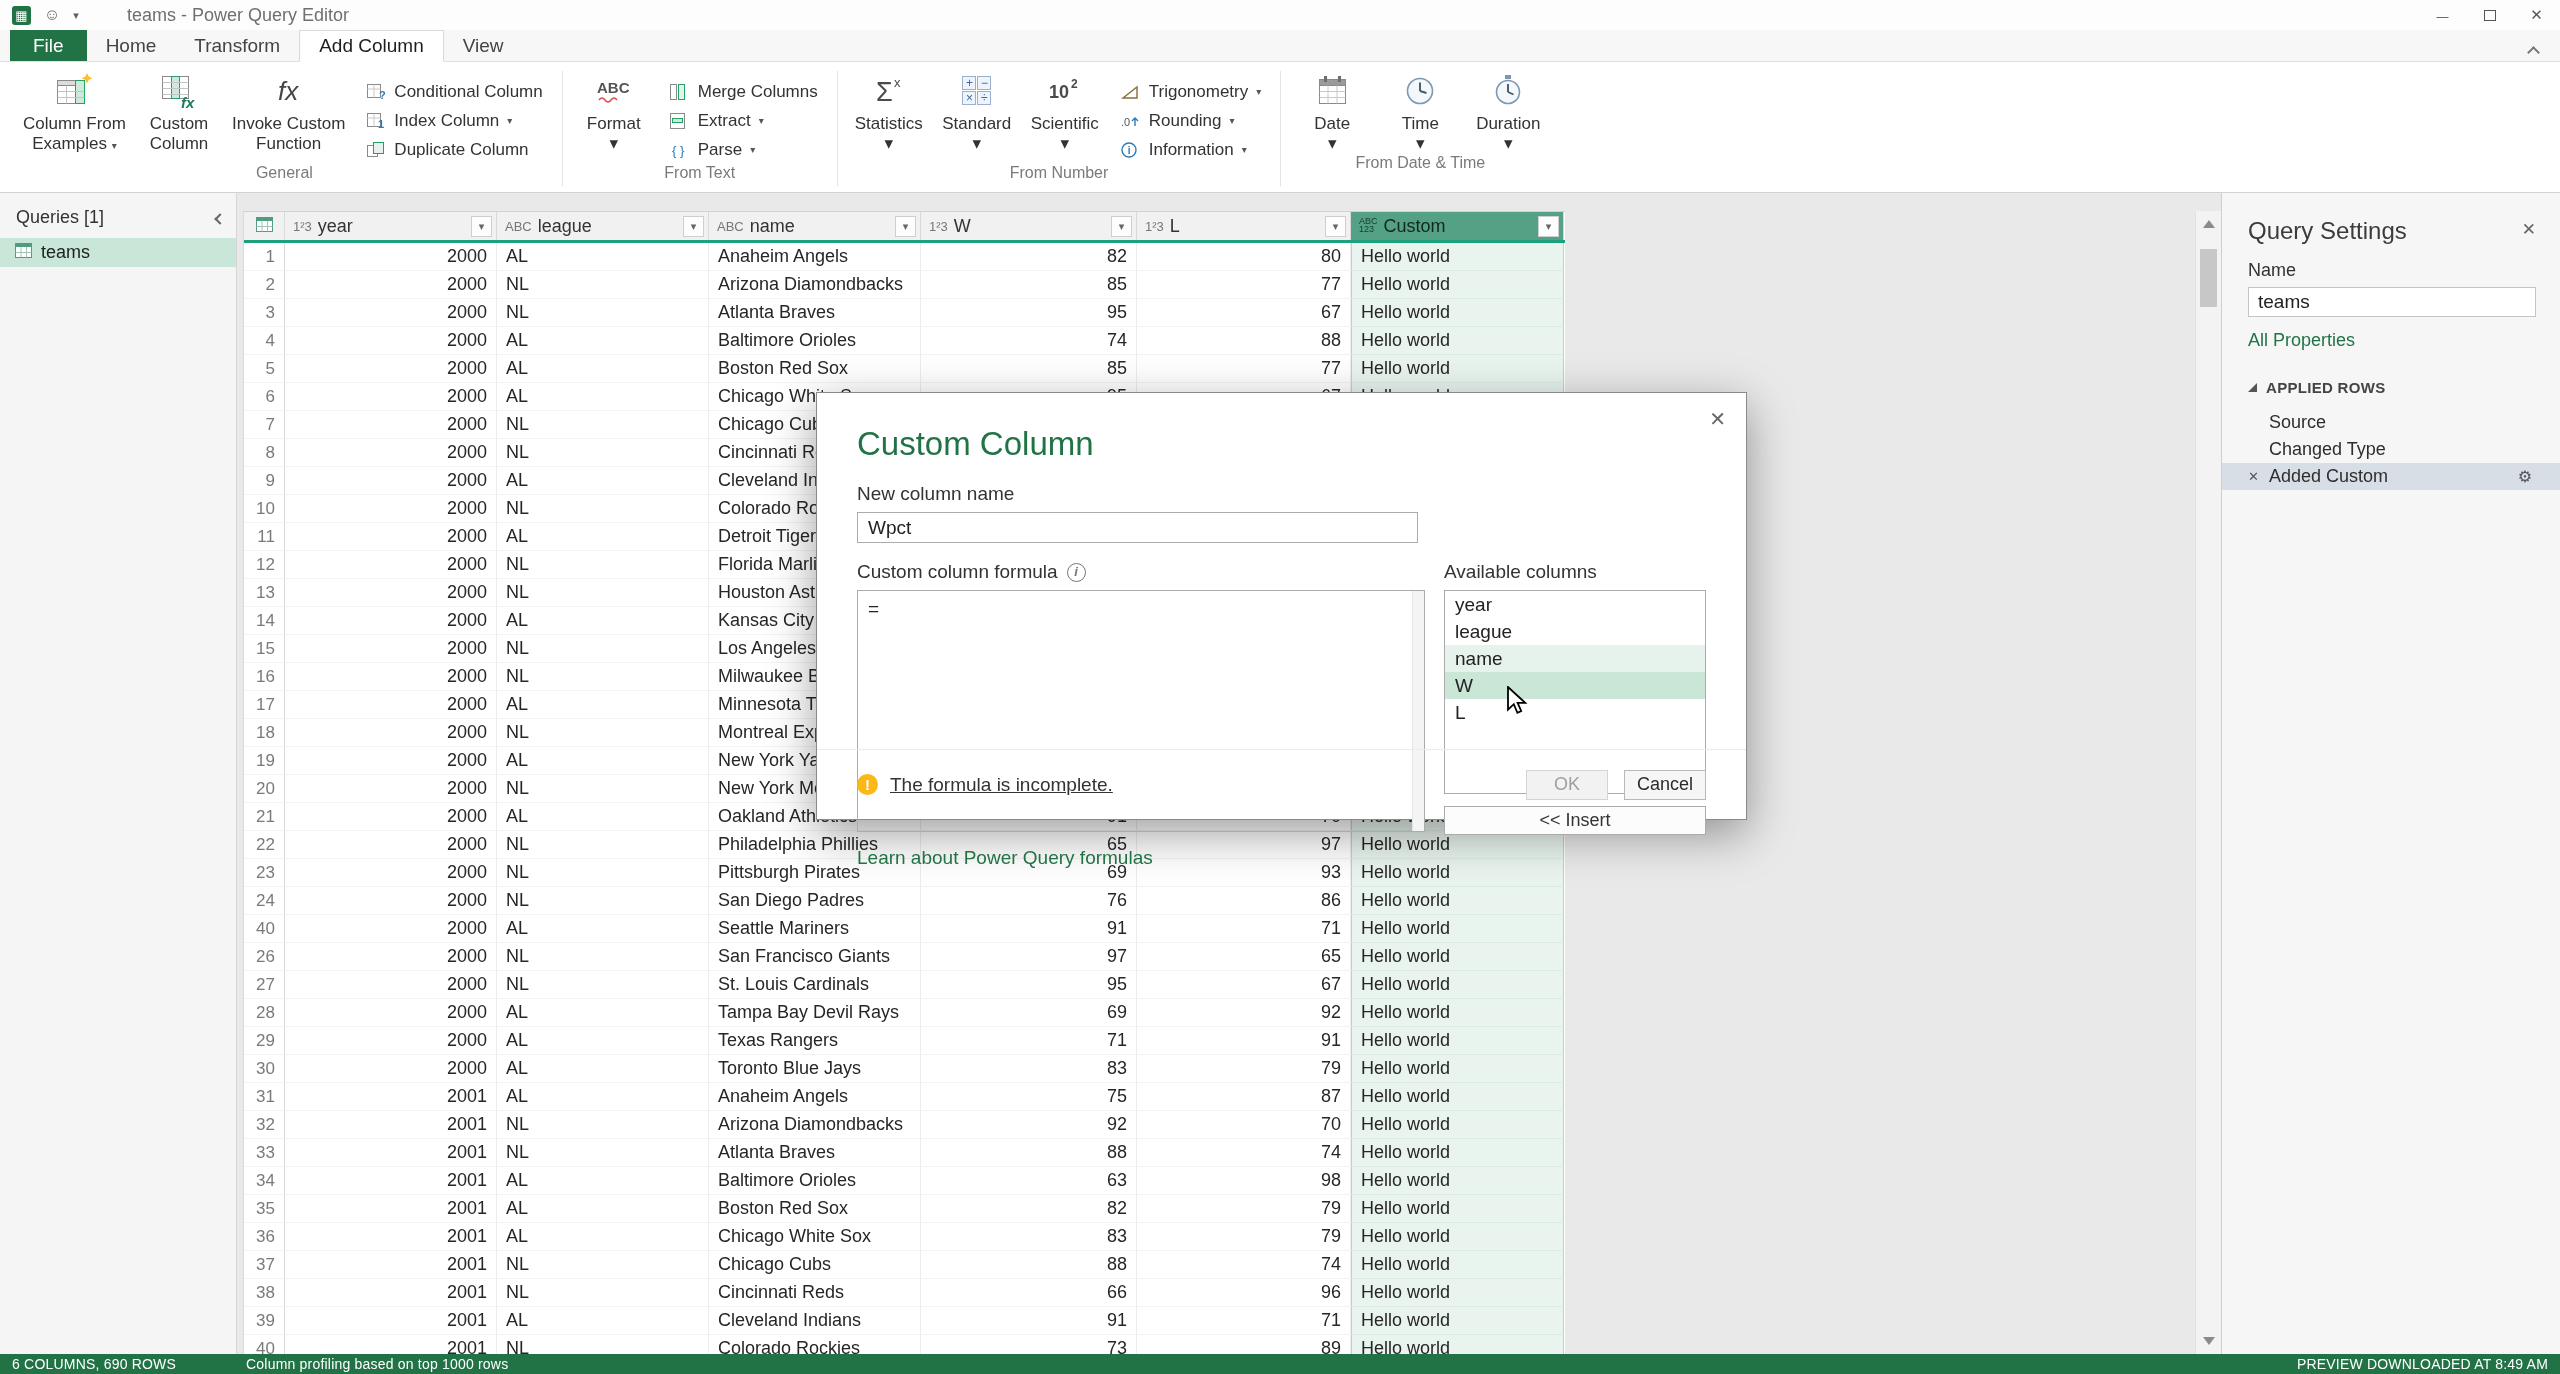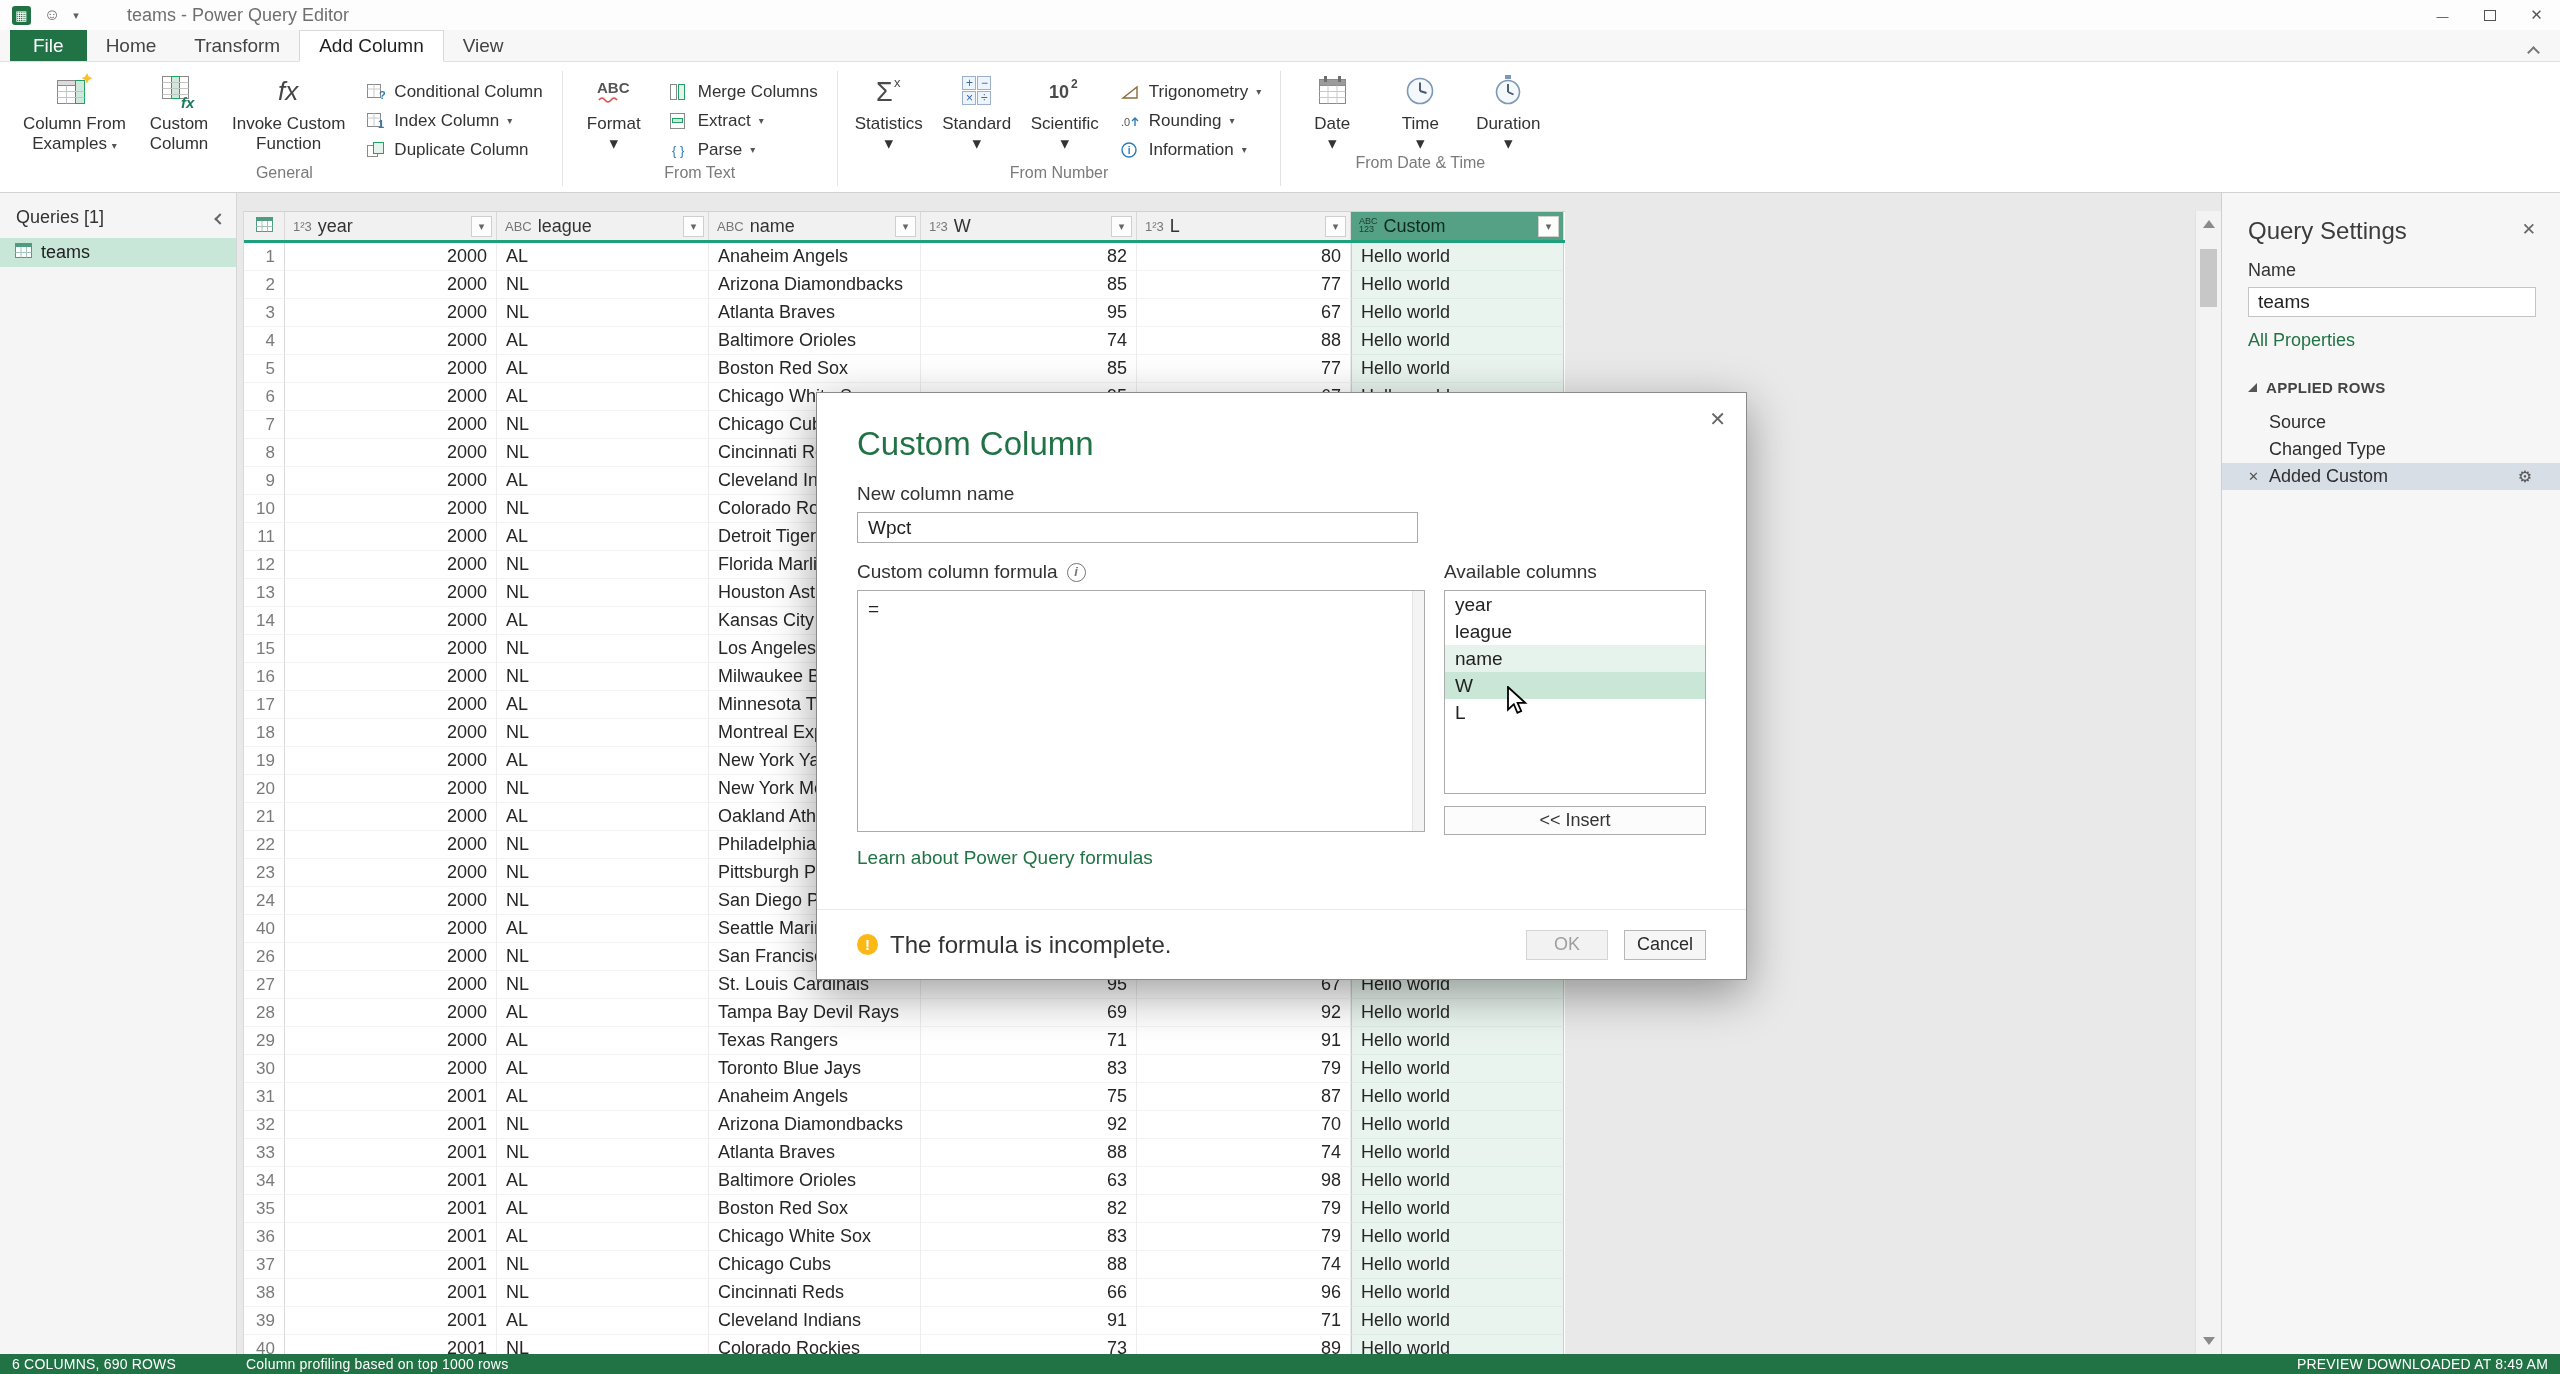--- a/index.html
+++ b/index.html
@@ -96,21 +96,21 @@
   .step.selected{background:#d7dee6;}
   .step .del{position:absolute;left:26px;font-size:13px;color:#555;}
   .step .gear{position:absolute;right:28px;font-size:16px;color:#555;}
 
   
   .statusbar{height:20px;background:#217346;color:#fff;display:flex;align-items:center;font-size:14px;padding:0 12px;letter-spacing:.2px;}
   .sb-mid{margin-left:70px;}
   .sb-right{margin-left:auto;}
 
   
-  .dialog{position:absolute;left:816px;top:392px;width:931px;height:588px;background:#fff;border:1px solid #8a8a8a;box-shadow:0 14px 44px rgba(0,0,0,.38);z-index:50;}
+  .dialog{position:absolute;left:816px;top:392px;width:931px;height:428px;background:#fff;border:1px solid #8a8a8a;box-shadow:0 14px 44px rgba(0,0,0,.38);z-index:50;}
   .dlg-close{position:absolute;top:14px;right:20px;color:#666;font-size:20px;}
   .dlg-close::after{content:"✕";}
   .dlg-body{padding:32px 40px 0;}
   .dlg-title{font-size:33px;font-weight:400;color:#217346;}
   .dlg-sub{margin-top:15px;font-size:20px;color:#3c3c3c;}
   .dlg-label{margin-top:20px;font-size:19px;color:#333;}
   .dlg-input{margin-top:7px;width:561px;height:31px;border:1px solid #ababab;padding:0 10px;font-size:19px;color:#222;}
   .dlg-cols{display:flex;margin-top:14px;}
   .dlg-cols .dlg-label{margin-top:4px;}
   .left-col{width:568px;}
@@ -120,21 +120,21 @@
   .formula-scroll{position:absolute;right:0;top:0;bottom:0;width:12px;background:#f4f4f4;border-left:1px solid #e4e4e4;}
   .learn-link{margin-top:15px;font-size:19px;color:#217346;display:inline-block;text-decoration:none;}
   .right-col{margin-left:19px;flex:1;display:flex;flex-direction:column;}
   .listbox{margin-top:7px;height:204px;border:1px solid #ababab;background:#fff;overflow:hidden;}
   .lb-item{height:27px;display:flex;align-items:center;padding-left:10px;font-size:19px;color:#222;}
   .lb-item.hover{background:#e6f2ec;}
   .lb-item.selected{background:#c9e6d6;}
   .insert-btn{margin-top:12px;height:29px;border:1px solid #ababab;background:#fcfcfc;font-size:18px;color:#333;display:flex;align-items:center;justify-content:center;}
   .dlg-footer{position:absolute;left:0;right:0;bottom:0;height:70px;border-top:1px solid #ebebeb;display:flex;align-items:center;padding:0 40px;}
   .warn-ic{width:21px;height:21px;border-radius:50%;background:#fcb814;color:#fff;font-weight:bold;font-size:15px;line-height:21px;text-align:center;flex:none;}
-  .warn-text{margin-left:12px;font-size:24px;color:#333;}
+  .warn-text{margin-left:12px;font-size:19px;color:#333;text-decoration:underline;}
   .btn{height:30px;width:82px;border:1px solid #b8b8b8;background:#f6f6f6;font-size:18px;display:flex;align-items:center;justify-content:center;}
   .btn.ok{margin-left:auto;color:#9f9f9f;background:#f2f2f2;border-color:#d4d4d4;}
   .btn.cancel{margin-left:16px;color:#2b2b2b;}
 
   .cursor{position:absolute;left:1506px;top:686px;z-index:99;}
 </style>
 </head>
 <body>
 
 <div class="titlebar">

